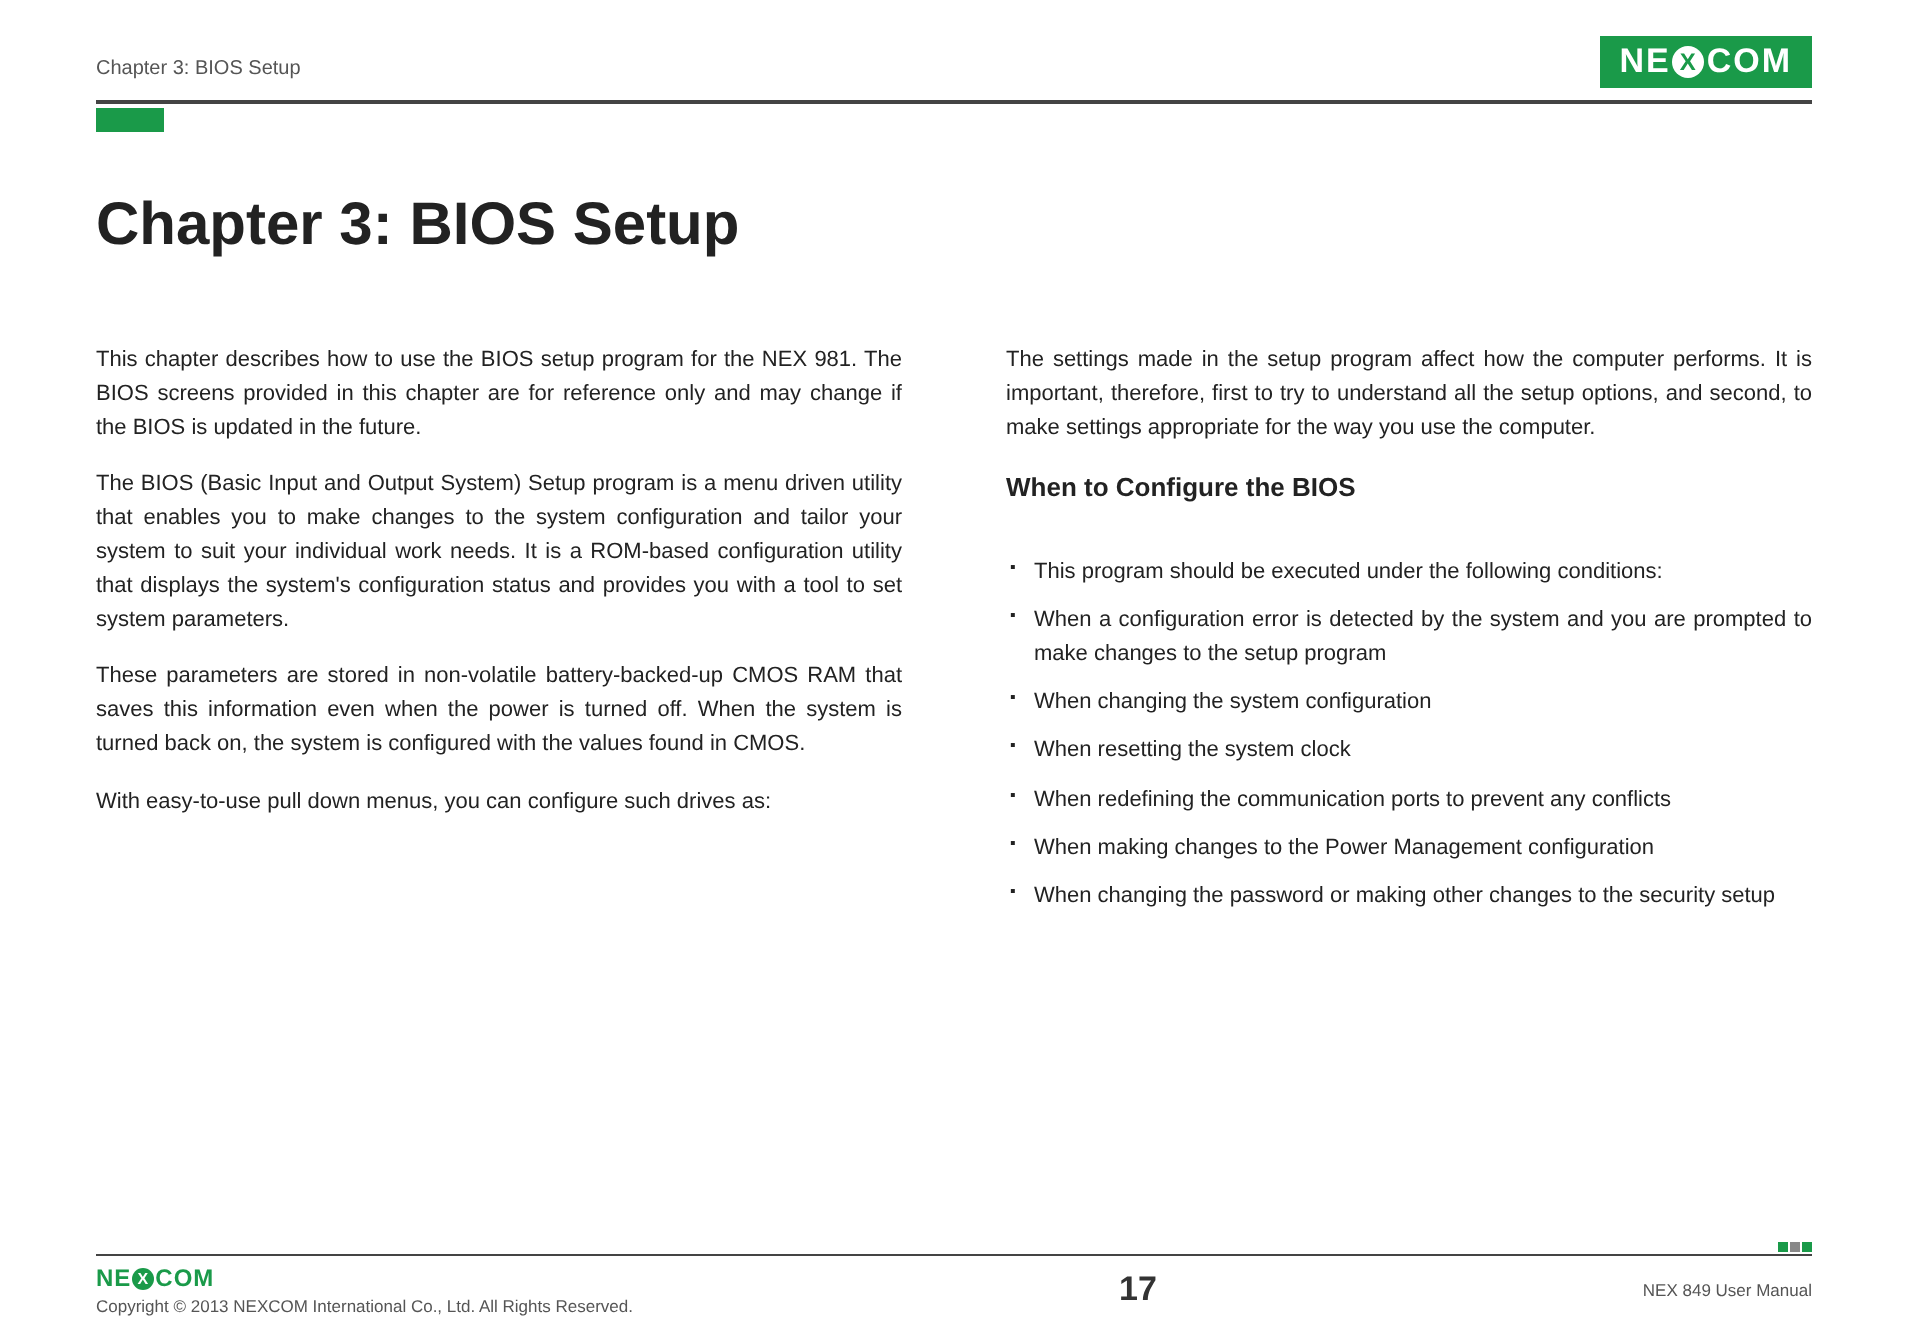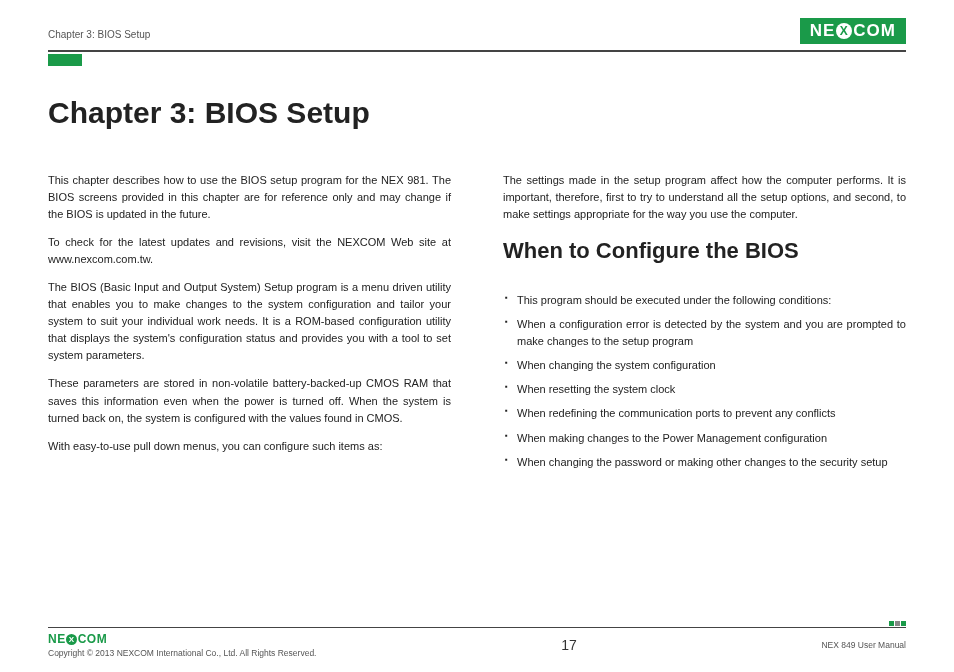--- a/index.html
+++ b/index.html
@@ -69,21 +69,21 @@
     gap: 52px;
   }
   .col {
     flex: 1;
     font-size: 11px;
     line-height: 1.55;
     color: #222;
   }
   .col p { margin-bottom: 11px; text-align: justify; }
   h2 {
-    font-size: 22px;
+    font-size: 13px;
     font-weight: 700;
     color: #222;
     margin: 6px 0 8px 0;
   }
   ul { list-style: none; padding-left: 2px; margin-top: 24px; }
   ul li {
     position: relative;
     padding-left: 12px;
     margin-bottom: 7px;
     text-align: justify;
@@ -130,21 +130,21 @@
     border-radius: 50%;
     width: 11px;
     height: 11px;
     display: inline-flex;
     align-items: center;
     justify-content: center;
     font-size: 8px;
     margin: 0 0.5px;
   }
   .footer-left { display: flex; flex-direction: column; }
-  .page-num { font-weight: 400; font-size: 14px; color: #333; }
+  .page-num { font-weight: 700; font-size: 17px; color: #333; }
   .footer-decor {
     position: absolute;
     right: 0;
     top: -6px;
     display: flex;
     gap: 1px;
   }
   .footer-decor span {
     width: 5px; height: 5px; background: #1a9a49; display: inline-block;
   }
@@ -162,24 +162,23 @@
   </div>
 </div>
 <div class="hr-top"></div>
 <div class="green-tab"></div>
 
 <h1>Chapter 3: BIOS Setup</h1>
 
 <div class="columns">
   <div class="col">
     <p>This chapter describes how to use the BIOS setup program for the NEX 981. The BIOS screens provided in this chapter are for reference only and may change if the BIOS is updated in the future.</p>
-    <p>To check for the latest updates and revisions, visit the NEXCOM Web site at www.nexcom.com.tw.</p>
     <p>The BIOS (Basic Input and Output System) Setup program is a menu driven utility that enables you to make changes to the system configuration and tailor your system to suit your individual work needs. It is a ROM-based configuration utility that displays the system's configuration status and provides you with a tool to set system parameters.</p>
     <p>These parameters are stored in non-volatile battery-backed-up CMOS RAM that saves this information even when the power is turned off. When the system is turned back on, the system is configured with the values found in CMOS.</p>
-    <p>With easy-to-use pull down menus, you can configure such items as:</p>
+    <p>With easy-to-use pull down menus, you can configure such drives as:</p>
   </div>
   <div class="col">
     <p>The settings made in the setup program affect how the computer performs. It is important, therefore, first to try to understand all the setup options, and second, to make settings appropriate for the way you use the computer.</p>
     <h2>When to Configure the BIOS</h2>
     <ul>
       <li>This program should be executed under the following conditions:</li>
       <li>When a configuration error is detected by the system and you are prompted to make changes to the setup program</li>
       <li>When changing the system configuration</li>
       <li>When resetting the system clock</li>
       <li>When redefining the communication ports to prevent any conflicts</li>

